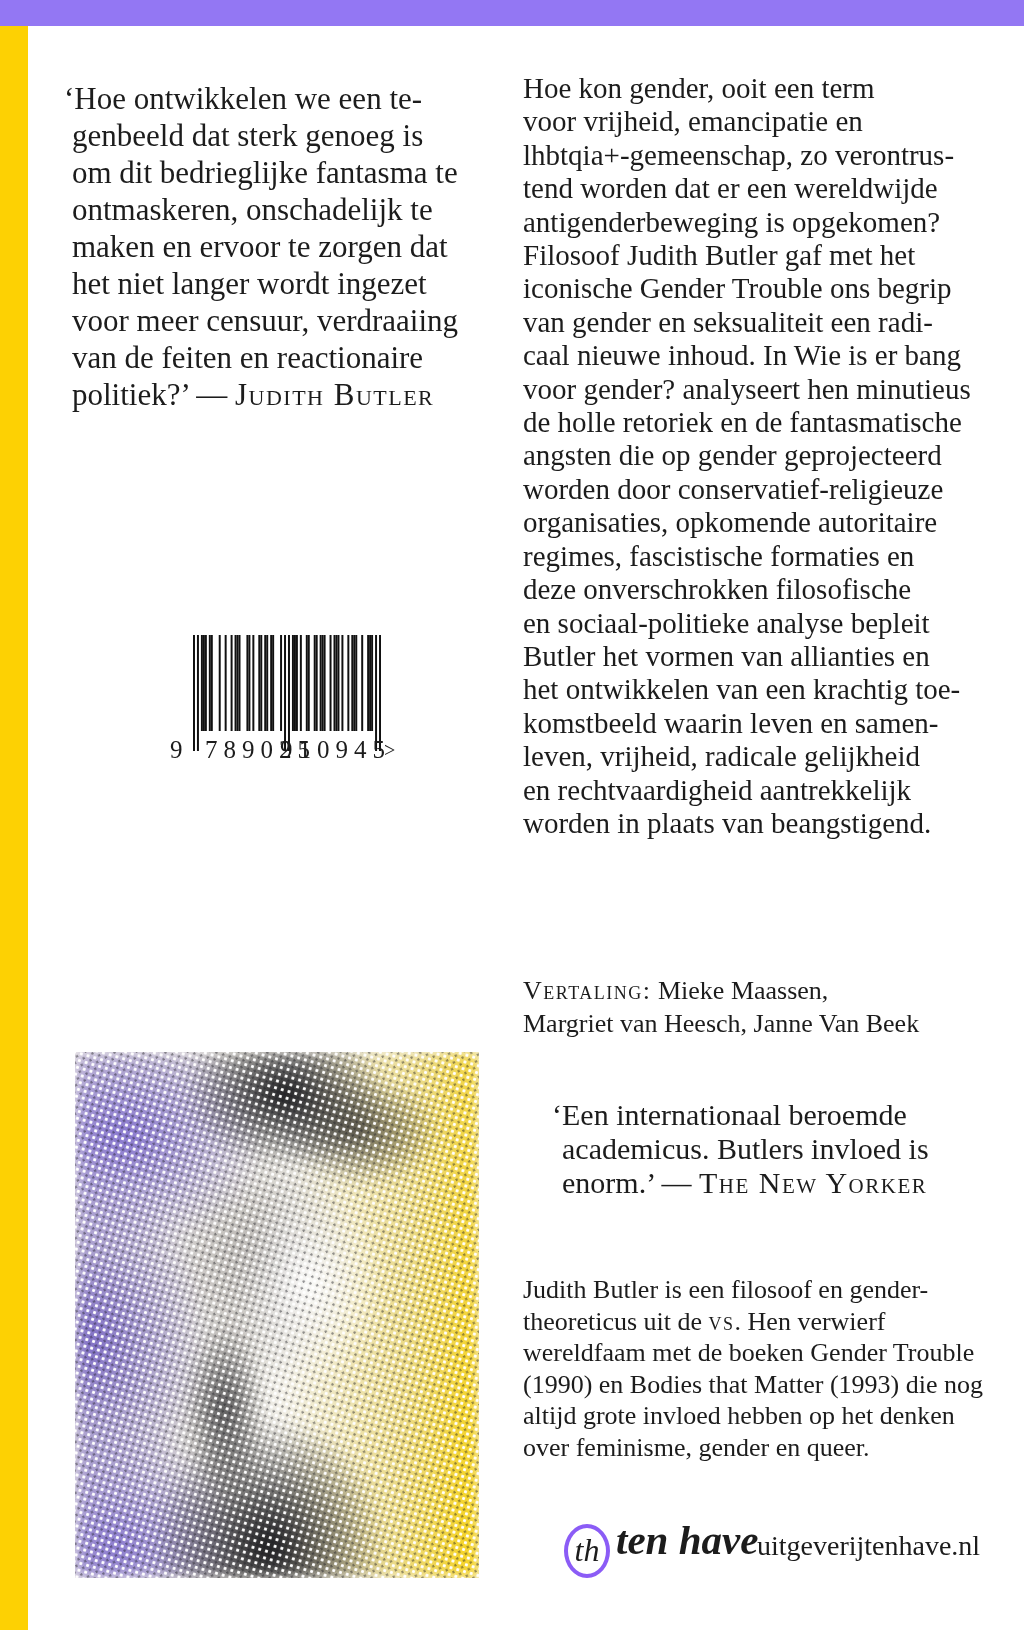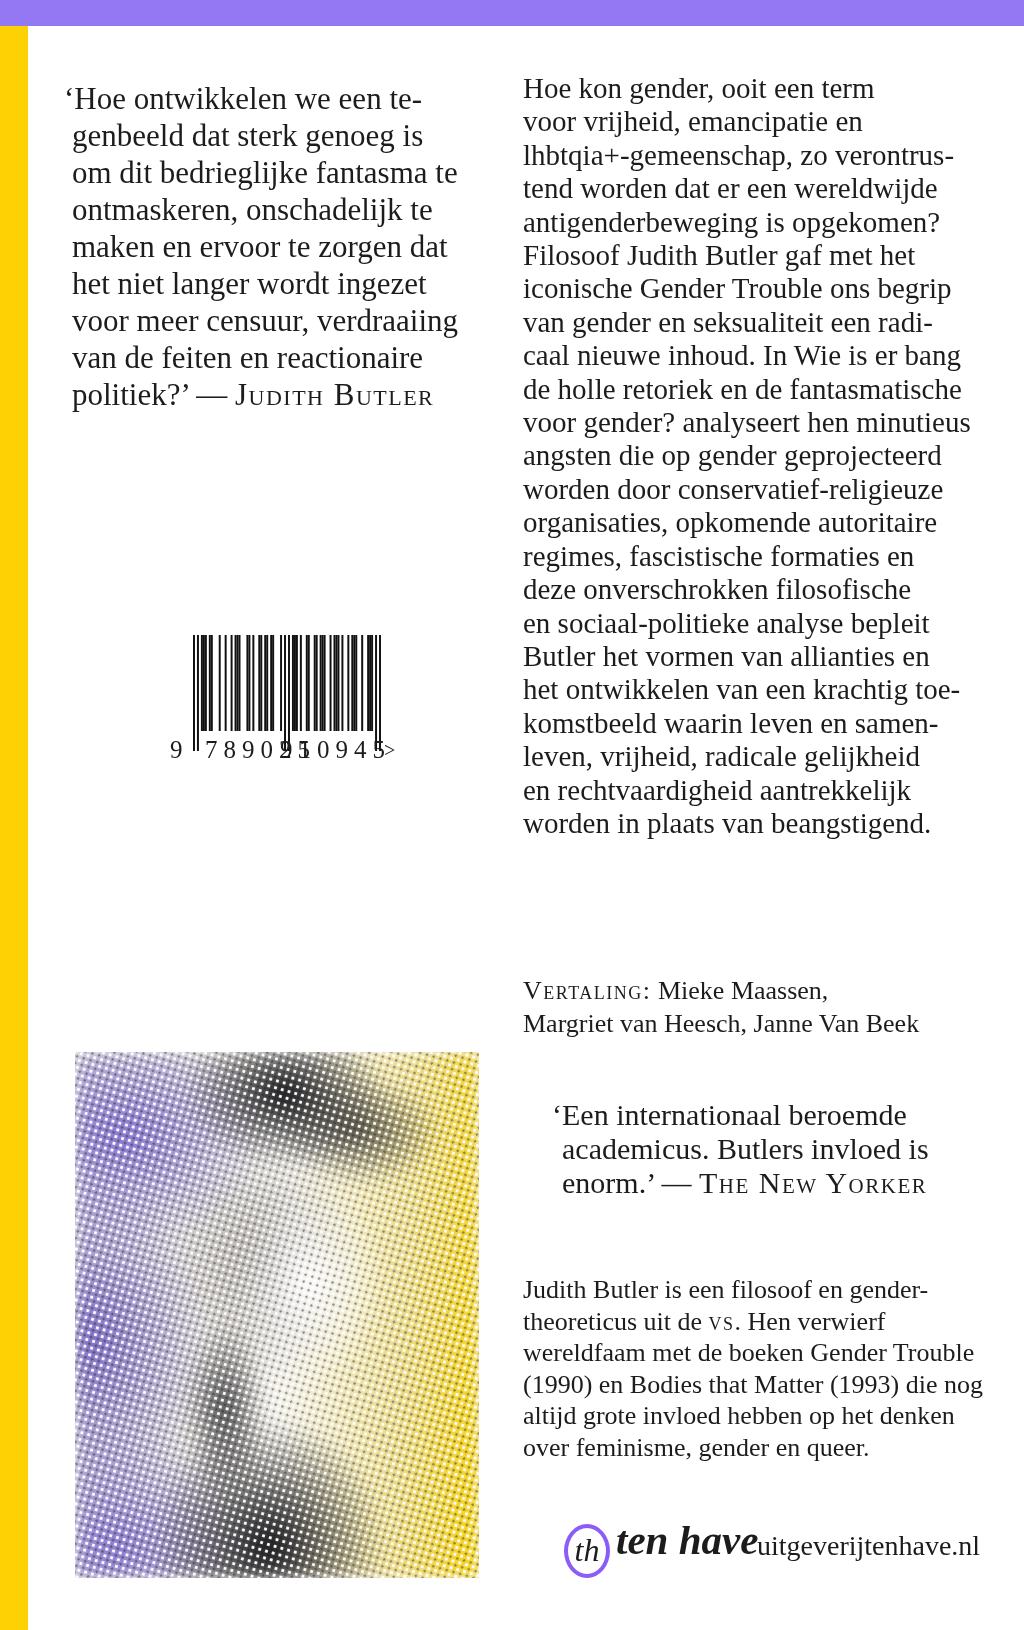--- a/index.html
+++ b/index.html
@@ -161,22 +161,22 @@
   <div class="body-text">
       <div class="ln"><span class="">Hoe kon gender, ooit een term</span></div>
       <div class="ln"><span class="">voor vrijheid, emancipatie en</span></div>
       <div class="ln"><span class="">lhbtqia+-gemeenschap, zo verontrus-</span></div>
       <div class="ln"><span class="">tend worden dat er een wereldwijde</span></div>
       <div class="ln"><span class="">antigenderbeweging is opgekomen?</span></div>
       <div class="ln"><span class="">Filosoof Judith Butler gaf met het</span></div>
       <div class="ln"><span class="">iconische </span><span class="it ">Gender Trouble</span><span class=""> ons begrip</span></div>
       <div class="ln"><span class="">van gender en seksualiteit een radi-</span></div>
       <div class="ln"><span class="">caal nieuwe inhoud. In </span><span class="it ">Wie is er bang</span></div>
+      <div class="ln"><span class="it ">voor gender?</span><span class=""> analyseert hen minutieus</span></div>
       <div class="ln"><span class="">de holle retoriek en de fantasmatische</span></div>
-      <div class="ln"><span class="it ">voor gender?</span><span class=""> analyseert hen minutieus</span></div>
       <div class="ln"><span class="">angsten die op gender geprojecteerd</span></div>
       <div class="ln"><span class="">worden door conservatief-religieuze</span></div>
       <div class="ln"><span class="">organisaties, opkomende autoritaire</span></div>
       <div class="ln"><span class="">regimes, fascistische formaties en</span></div>
       <div class="ln"><span class="">deze onverschrokken filosofische</span></div>
       <div class="ln"><span class="">en sociaal-politieke analyse bepleit</span></div>
       <div class="ln"><span class="">Butler het vormen van allianties en</span></div>
       <div class="ln"><span class="">het ontwikkelen van een krachtig toe-</span></div>
       <div class="ln"><span class="">komstbeeld waarin leven en samen-</span></div>
       <div class="ln"><span class="">leven, vrijheid, radicale gelijkheid</span></div>

